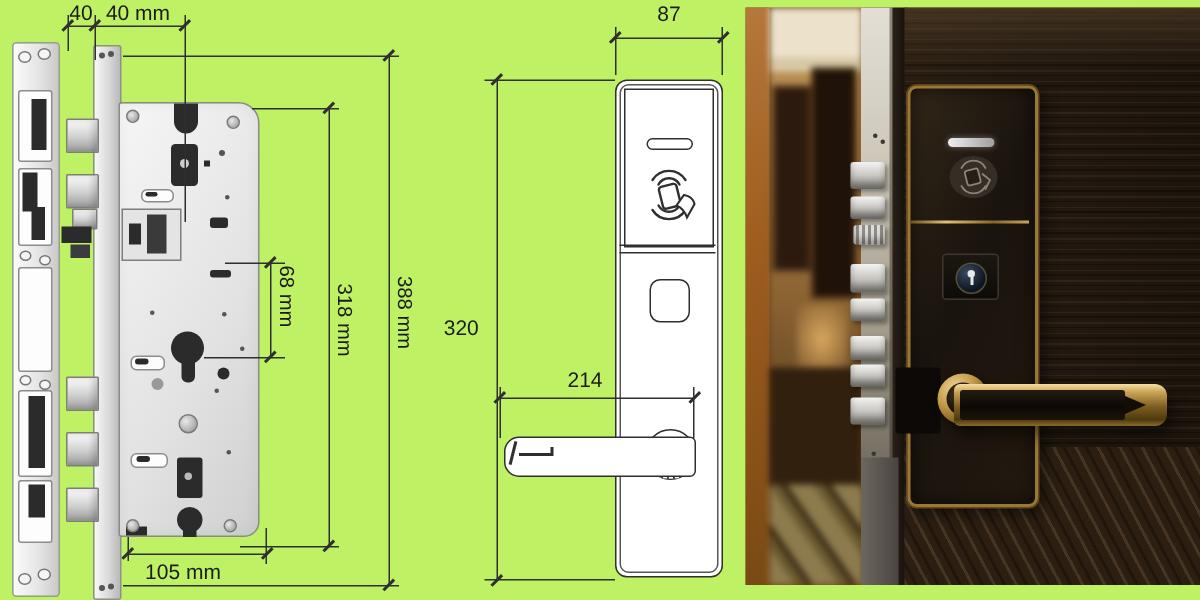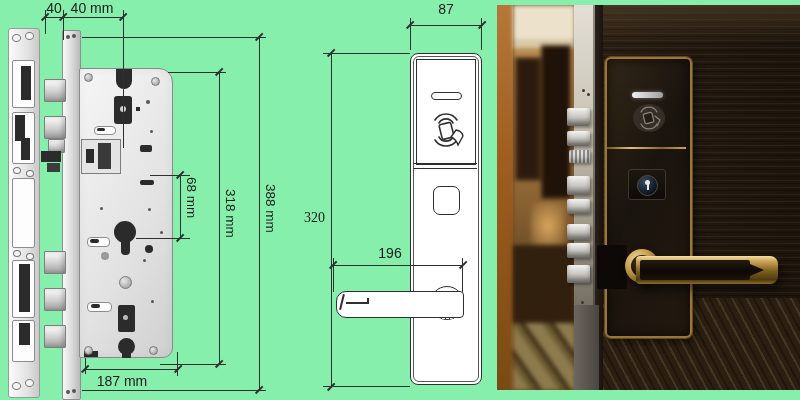--- a/index.html
+++ b/index.html
@@ -1,16 +1,16 @@
 <!DOCTYPE html>
 <html><head>
 <meta charset="utf-8">
 <style>
   html,body{margin:0;padding:0;background:#fff;}
-  .canvas{position:relative;width:800px;height:400px;background:#86efac;overflow:hidden;
+  .canvas{position:relative;width:800px;height:400px;background:#bef264;overflow:hidden;
           font-family:"Liberation Sans",sans-serif;}
   .a{position:absolute;}
   .ln{background:#2f2f2f;}
   .dim{font-size:14px;color:#1b1b1b;text-align:center;line-height:1;white-space:nowrap;}
   .vdim{writing-mode:vertical-rl;font-size:13.5px;color:#1b1b1b;line-height:1;white-space:nowrap;}
   .tick{width:10px;height:1.5px;background:#2f2f2f;transform:rotate(-45deg);}
   .plate{background:linear-gradient(90deg,#fbfbfb,#e3e3e3 60%,#c9c9c9);border:1px solid #9a9a9a;border-radius:3px;}
   .slot{background:#fdfdfd;border:1px solid #8c8c8c;border-radius:2px;}
   .hole{background:#f5f5f5;border:1px solid #777;border-radius:50%;}
   .blk{background:#2b2b2b;}
@@ -151,33 +151,33 @@
     <div class="a tick" style="left:254px;top:389px;"></div>
     <div class="a ln" style="left:82px;top:37px;width:184px;height:1px;"></div>
     <div class="a ln" style="left:82px;top:390px;width:184px;height:1px;"></div>
     <div class="a vdim" style="left:263px;top:184px;">388 mm</div>
 
     <div class="a ln" style="left:85px;top:369px;width:93px;height:1px;"></div>
     <div class="a tick" style="left:80px;top:368px;"></div>
     <div class="a tick" style="left:173px;top:368px;"></div>
     <div class="a ln" style="left:85px;top:358px;width:1px;height:16px;"></div>
     <div class="a ln" style="left:177px;top:352px;width:1px;height:24px;"></div>
-    <div class="a dim" style="left:77px;top:374px;width:90px;">187 mm</div>
+    <div class="a dim" style="left:77px;top:374px;width:90px;">105 mm</div>
   </div>
 
   <div>
 
     <div class="a dim" style="left:420px;top:2px;width:52px;">87</div>
     <div class="a ln" style="left:410px;top:25px;width:72px;height:1px;"></div>
     <div class="a tick" style="left:405px;top:24px;"></div>
     <div class="a tick" style="left:477px;top:24px;"></div>
     <div class="a ln" style="left:410px;top:18px;width:1px;height:32px;"></div>
     <div class="a ln" style="left:481px;top:18px;width:1px;height:32px;"></div>
 
-    <div class="a dim" style="left:290px;top:211px;width:35px;text-align:right;font-family:Liberation Serif, serif;">320</div>
+    <div class="a dim" style="left:290px;top:211px;width:35px;text-align:center;">320</div>
     <div class="a ln" style="left:331px;top:53px;width:1px;height:334px;"></div>
     <div class="a tick" style="left:326px;top:52px;"></div>
     <div class="a tick" style="left:326px;top:386px;"></div>
     <div class="a ln" style="left:323px;top:53px;width:87px;height:1px;"></div>
     <div class="a ln" style="left:323px;top:386px;width:87px;height:1px;"></div>
 
     <div class="a outl" style="left:410px;top:53px;width:70px;height:330px;border-radius:8px;"></div>
     <div class="a outl2" style="left:413px;top:56px;width:64px;height:324px;border-radius:6px;"></div>
     <div class="a outl2" style="left:416px;top:59px;width:58px;height:104px;border:1.2px solid #2f2f2f;"></div>
     <div class="a outl" style="left:431px;top:92px;width:29px;height:6px;border-radius:4px;"></div>
@@ -188,21 +188,21 @@
         <path d="M9 37 A13 13 0 0 0 31 37"></path>
         <path d="M13 34 A8 8 0 0 0 27 34"></path>
         <rect x="14.5" y="20.5" width="12" height="15" rx="2" transform="rotate(-14 20 28)" fill="#fff"></rect>
         <path d="M30 27 q6 1 7 6 l-5 9 q-2 -6 -7 -8 z" fill="#fff" stroke-width="1.4"></path>
       </g>
     </svg>
     <div class="a ln" style="left:413px;top:163px;width:64px;height:1px;"></div>
     <div class="a ln" style="left:413px;top:168px;width:64px;height:1px;"></div>
     <div class="a outl2" style="left:433px;top:186px;width:25px;height:27px;border:1.2px solid #2f2f2f;border-radius:7px;"></div>
 
-    <div class="a dim" style="left:350px;top:246px;width:80px;">196</div>
+    <div class="a dim" style="left:350px;top:246px;width:80px;">214</div>
     <div class="a ln" style="left:333px;top:265px;width:130px;height:1px;"></div>
     <div class="a tick" style="left:328px;top:264px;"></div>
     <div class="a tick" style="left:458px;top:264px;"></div>
     <div class="a ln" style="left:333px;top:258px;width:1px;height:34px;"></div>
     <div class="a ln" style="left:462px;top:258px;width:1px;height:34px;"></div>
 
     <div class="a outl" style="left:430px;top:286px;width:32px;height:32px;border-radius:50%;z-index:1;"></div>
     <div class="a" style="left:433px;top:308px;width:28px;height:11px;border-radius:0 0 14px 14px;z-index:1;
          background:repeating-linear-gradient(90deg,#444 0 1px,#fff 1px 4px);"></div>
     <div class="a outl" style="left:336px;top:291px;width:126px;height:25px;border-radius:10px 4px 4px 10px;z-index:2;"></div>

